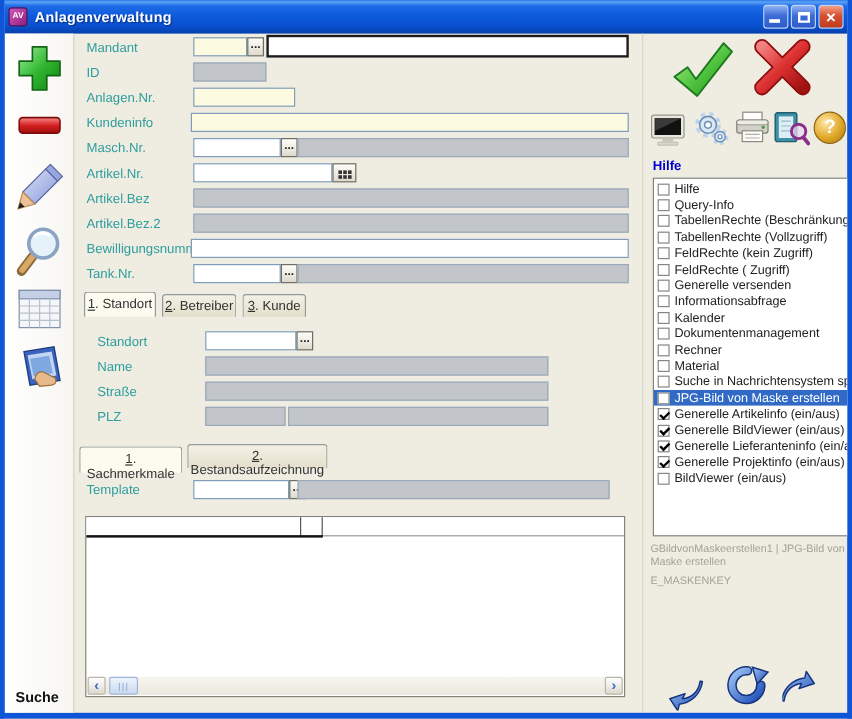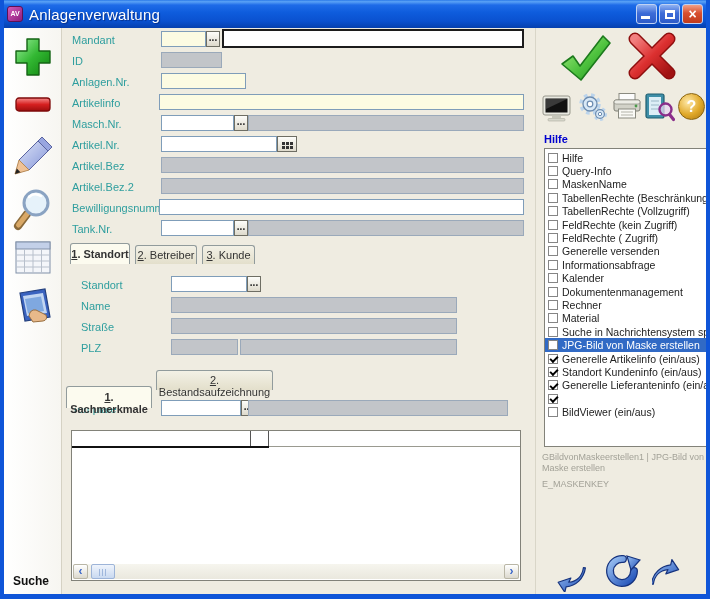--- a/index.html
+++ b/index.html
@@ -9,21 +9,21 @@
             border-left:4px solid #0F55D8; border-right:4px solid #0F55D8; border-bottom:5px solid #0F55D8; }
   .abs { position:absolute; }
 
   
   .titlebar { position:absolute; top:0; left:-4px; right:-4px; height:28px;
     background:linear-gradient(180deg,#2B79E8 0%,#5AA2F6 6%,#1E6BE8 18%,#0E5CDC 45%,#0A51D0 75%,#0640AE 100%);
     display:flex; align-items:center; }
   .app-icon { width:16px; height:16px; margin-left:7px; border-radius:3px;
     background:linear-gradient(135deg,#D25AB8,#8E1E7E); border:1px solid #5E1054;
     color:#fff; font-size:7px; font-weight:bold; text-align:center; line-height:14px; }
-  .title-text { color:#fff; font-weight:normal; font-size:15px; margin-left:6px;
+  .title-text { color:#fff; font-weight:bold; font-size:12px; margin-left:6px;
     text-shadow:1px 1px 1px #06308A; letter-spacing:.2px; }
   .winbtns { position:absolute; right:7px; top:4px; display:flex; gap:2px; }
   .wbtn { width:21px; height:20px; border-radius:3px; border:1px solid #BFD2F4;
     background:linear-gradient(180deg,#8FB1F2,#3D6CD8 45%,#2E5BC8); position:relative; }
   .wbtn.close { background:linear-gradient(180deg,#F2A088,#D85030 45%,#C03A1C); }
   .wbtn .minbar { position:absolute; left:4px; bottom:4px; width:9px; height:3px; background:#fff; }
   .wbtn .maxbox { position:absolute; left:5px; top:5px; width:10px; height:9px; border:2px solid #fff; border-top-width:3px; }
   .wbtn .xg { position:absolute; width:100%; text-align:center; top:1px; color:#fff; font-size:14px; font-weight:bold; }
 
   
@@ -45,21 +45,21 @@
     background:linear-gradient(180deg,#FDFDFA,#DEDACC); font-size:10px; font-weight:bold;
     text-align:center; line-height:11px; color:#222; cursor:pointer; }
   .btn3.wide { width:20px; }
   .dotgrid { position:absolute; left:4px; top:5px; width:3px; height:3px; background:#333;
     box-shadow:4px 0 #333, 8px 0 #333, 0 4px #333, 4px 4px #333, 8px 4px #333; }
 
   
   .tab { position:absolute; height:19px; border:1px solid #919B9C; border-bottom:none;
     border-radius:3px 3px 0 0; background:linear-gradient(180deg,#F3F1E6,#E3DFCB);
     text-align:center; padding-top:3px; font-size:11px; color:#333; cursor:pointer; }
-  .tab.active { background:#FCFBEF; z-index:2; padding-top:4px;font-weight:bold; }
+  .tab.active { background:#FCFBEF; z-index:2; padding-top:4px; }
 
   
   .grid { position:absolute; left:67px; top:430px; width:450px; height:151px;
     border:1px solid #828279; background:#fff; }
   .grid-head { position:absolute; left:0; top:0; right:0; height:16px; background:#fff;
     border-bottom:1px solid #9A9A90; }
   .gh-div { position:absolute; top:0; width:1px; height:16px; background:#555; }
   .gh-black { position:absolute; left:0; top:15px; height:2px; background:#111; }
   .hscroll { position:absolute; left:1px; right:1px; bottom:1px; height:15px;
     background:linear-gradient(180deg,#F6F5EE,#EAE8DE); display:block; }
@@ -170,21 +170,21 @@
       <path d="M17 30 q1 -7 7 -6 l10 5 q2 5 -3 6 l-10 1 z" fill="#E8B98A" stroke="#9A7040" stroke-width="1"></path>
     </svg>
     <div class="suche">Suche</div>
   </div>
 
   <div class="vsep" style="left:531px"></div>
 
   <div class="lbl" style="left:68px; top:34px">Mandant</div>
   <div class="lbl" style="left:68px; top:55px">ID</div>
   <div class="lbl" style="left:68px; top:76px">Anlagen.Nr.</div>
-  <div class="lbl" style="left:68px; top:97px">Artikelinfo</div>
+  <div class="lbl" style="left:68px; top:97px">Kundeninfo</div>
   <div class="lbl" style="left:68px; top:118px">Masch.Nr.</div>
   <div class="lbl" style="left:68px; top:139px">Artikel.Nr.</div>
   <div class="lbl" style="left:68px; top:160px">Artikel.Bez</div>
   <div class="lbl" style="left:68px; top:181px">Artikel.Bez.2</div>
   <div class="lbl" style="left:68px; top:202px">Bewilligungsnummer</div>
   <div class="lbl" style="left:68px; top:223px">Tank.Nr.</div>
 
   <input class="inp yel" style="left: 157px; top: 31px; width: 45px;">
   <div class="btn3" style="left:202px; top:31px">...</div>
   <input class="inp big" style="left: 218px; top: 29px; width: 302px;">
@@ -219,21 +219,21 @@
   <div class="lbl" style="left:77px; top:321px">Straße</div>
   <div class="lbl" style="left:77px; top:342px">PLZ</div>
 
   <input class="inp" style="left: 167px; top: 276px; width: 76px;">
   <div class="btn3" style="left:243px; top:276px">...</div>
   <div class="inp gry" style="left:167px; top:297px; width:286px"></div>
   <div class="inp gry" style="left:167px; top:318px; width:286px"></div>
   <div class="inp gry" style="left:167px; top:339px; width:67px"></div>
   <div class="inp gry" style="left:236px; top:339px; width:217px"></div>
 
-  <div class="tab active" style="left:62px; top:386px; width:86px; height:22px"><u>1</u><span>. Sachmerkmale</span></div>
+  <div class="tab active" style="left:62px; top:372px; width:86px; height:22px"><u>1</u><span>. Sachmerkmale</span></div>
   <div class="tab" style="left:152px; top:370px; width:117px; height:20px"><u>2</u><span>. Bestandsaufzeichnung</span></div>
 
   <div class="lbl" style="left:68px; top:403px">Template</div>
   <input class="inp" style="left: 157px; top: 400px; width: 80px;">
   <div class="btn3" style="left:237px; top:400px">...</div>
   <div class="inp gry" style="left:244px; top:400px; width:260px"></div>
 
   <div class="grid">
     <div class="grid-head">
       <span class="gh-div" style="left:178px"></span>
@@ -311,24 +311,20 @@
       <div class="lrow">
         <span class="cbx"></span>
         <span>Hilfe</span>
       </div>
       <div class="lrow">
         <span class="cbx"></span>
         <span>Query-Info</span>
       </div>
       <div class="lrow">
         <span class="cbx"></span>
-        <span>MaskenName</span>
-      </div>
-      <div class="lrow">
-        <span class="cbx"></span>
         <span>TabellenRechte (Beschränkung)</span>
       </div>
       <div class="lrow">
         <span class="cbx"></span>
         <span>TabellenRechte (Vollzugriff)</span>
       </div>
       <div class="lrow">
         <span class="cbx"></span>
         <span>FeldRechte (kein Zugriff)</span>
       </div>
@@ -367,28 +363,29 @@
       <div class="lrow sel">
         <span class="cbx"></span>
         <span>JPG-Bild von Maske erstellen</span>
       </div>
       <div class="lrow">
         <span class="cbx on"></span>
         <span>Generelle Artikelinfo (ein/aus)</span>
       </div>
       <div class="lrow">
         <span class="cbx on"></span>
-        <span>Standort Kundeninfo (ein/aus)</span>
+        <span>Generelle BildViewer (ein/aus)</span>
       </div>
       <div class="lrow">
         <span class="cbx on"></span>
         <span>Generelle Lieferanteninfo (ein/aus)</span>
       </div>
       <div class="lrow">
         <span class="cbx on"></span>
+        <span>Generelle Projektinfo (ein/aus)</span>
       </div>
       <div class="lrow">
         <span class="cbx"></span>
         <span>BildViewer (ein/aus)</span>
       </div>
     </div>
   <div class="caption">GBildvonMaskeerstellen1 | JPG-Bild von Maske erstellen</div>
   <div class="maskkey">E_MASKENKEY</div>
 
   <svg class="abs icbtn" style="left:552px; top:562px" width="30" height="30" viewBox="0 0 30 30">

